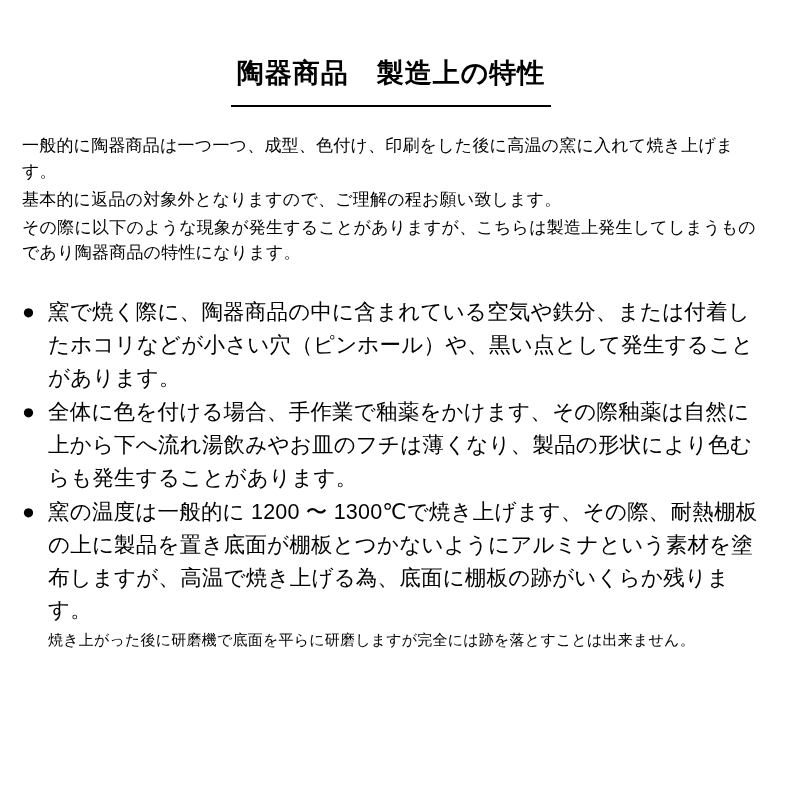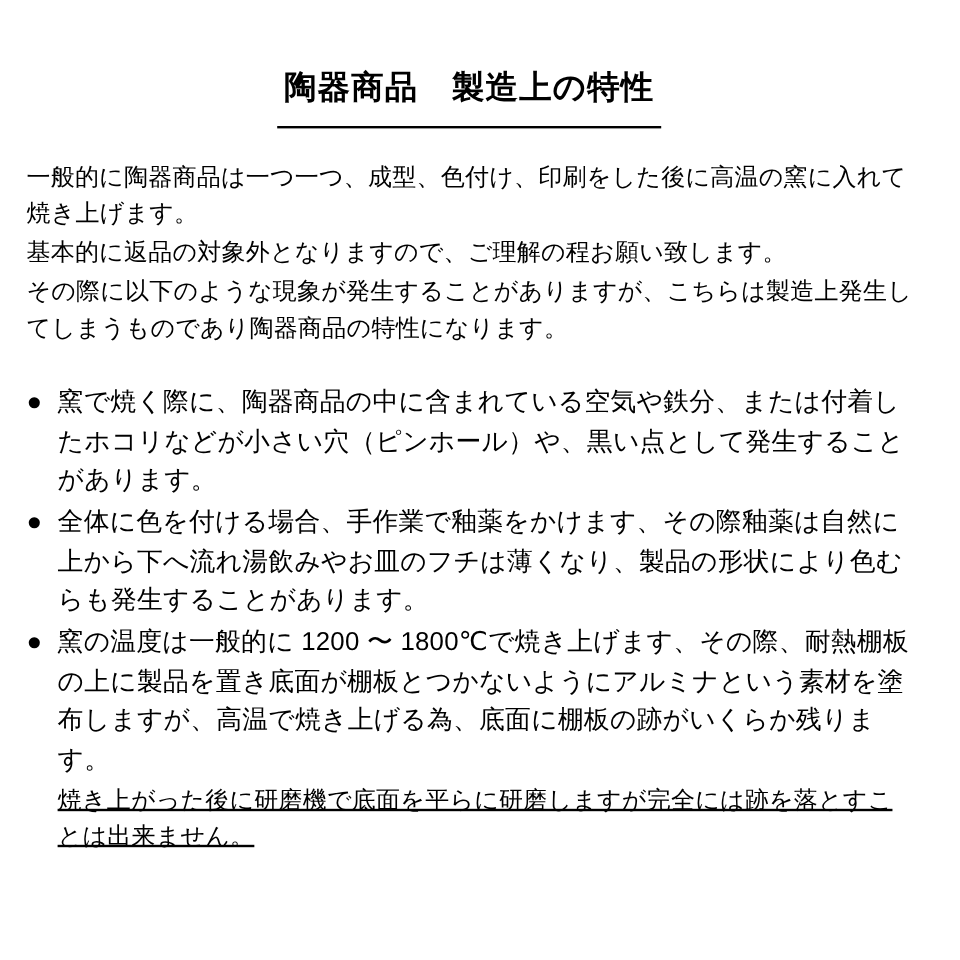--- a/index.html
+++ b/index.html
@@ -35,21 +35,21 @@
   .title-wrap {
     display: flex;
     justify-content: center;
     margin-bottom: 26px;
   }
   .title-inner {
     border-bottom: 2px solid #000;
     padding: 0 6px 4px 6px;
   }
   .para-block {
-    font-size: 20px;
+    font-size: 17px;
     line-height: 1.52;
     letter-spacing: 0.2px;
     margin: 0 0 6px 0;
     text-align: left;
   }
   .intro {
     margin-bottom: 30px;
   }
   .intro p {
     margin: 0 0 2px 0;
@@ -71,26 +71,25 @@
     position: absolute;
     left: 0;
     top: 0;
     font-size: 21.5px;
     line-height: 1.52;
   }
   .bullet-text {
     display: block;
   }
   .sub-para {
-    font-size: 20px;
+    font-size: 15px;
     line-height: 1.52;
     letter-spacing: 0.2px;
     margin: 0;
     padding-left: 26px;
-    text-decoration: underline;
   }
 </style>
 </head>
 <body>
 
 <div class="page">
 
   <div class="title-wrap">
     <div class="title-inner">
       <h1 class="doc-title">陶器商品　製造上の特性</h1>
@@ -107,19 +106,19 @@
     <li class="bullet-item">
       <span class="bullet-dot">●</span>
       <span class="bullet-text">窯で焼く際に、陶器商品の中に含まれている空気や鉄分、または付着したホコリなどが小さい穴（ピンホール）や、黒い点として発生することがあります。</span>
     </li>
     <li class="bullet-item">
       <span class="bullet-dot">●</span>
       <span class="bullet-text">全体に色を付ける場合、手作業で釉薬をかけます、その際釉薬は自然に上から下へ流れ湯飲みやお皿のフチは薄くなり、製品の形状により色むらも発生することがあります。</span>
     </li>
     <li class="bullet-item">
       <span class="bullet-dot">●</span>
-      <span class="bullet-text">窯の温度は一般的に 1200 〜 1800℃で焼き上げます、その際、耐熱棚板の上に製品を置き底面が棚板とつかないようにアルミナという素材を塗布しますが、高温で焼き上げる為、底面に棚板の跡がいくらか残ります。</span>
+      <span class="bullet-text">窯の温度は一般的に 1200 〜 1300℃で焼き上げます、その際、耐熱棚板の上に製品を置き底面が棚板とつかないようにアルミナという素材を塗布しますが、高温で焼き上げる為、底面に棚板の跡がいくらか残ります。</span>
     </li>
   </ul>
 
   <p class="sub-para">焼き上がった後に研磨機で底面を平らに研磨しますが完全には跡を落とすことは出来ません。</p>
 
 </div>
 
 </body></html>

